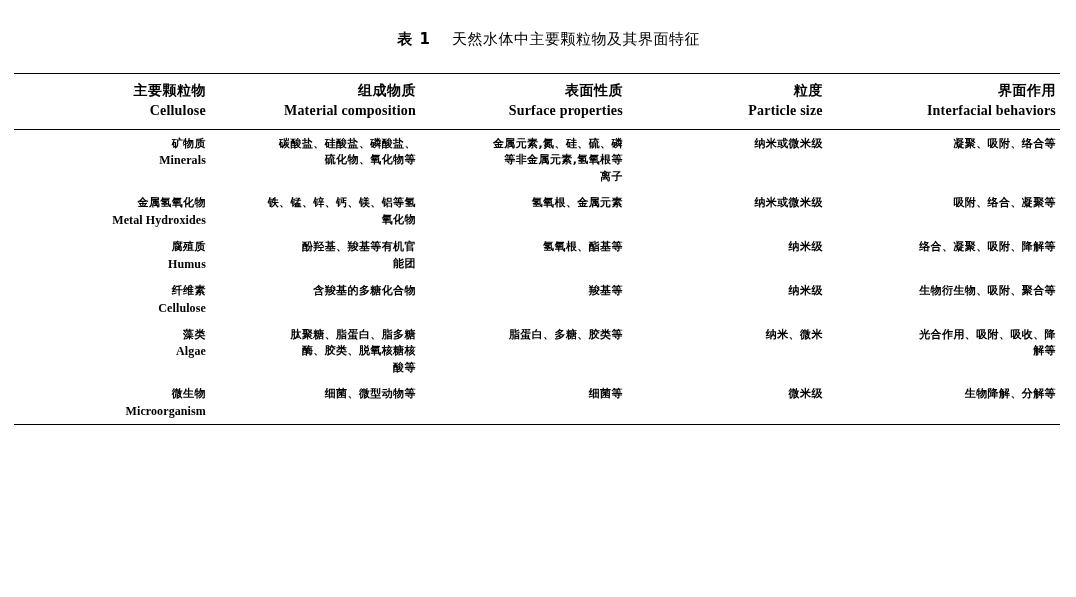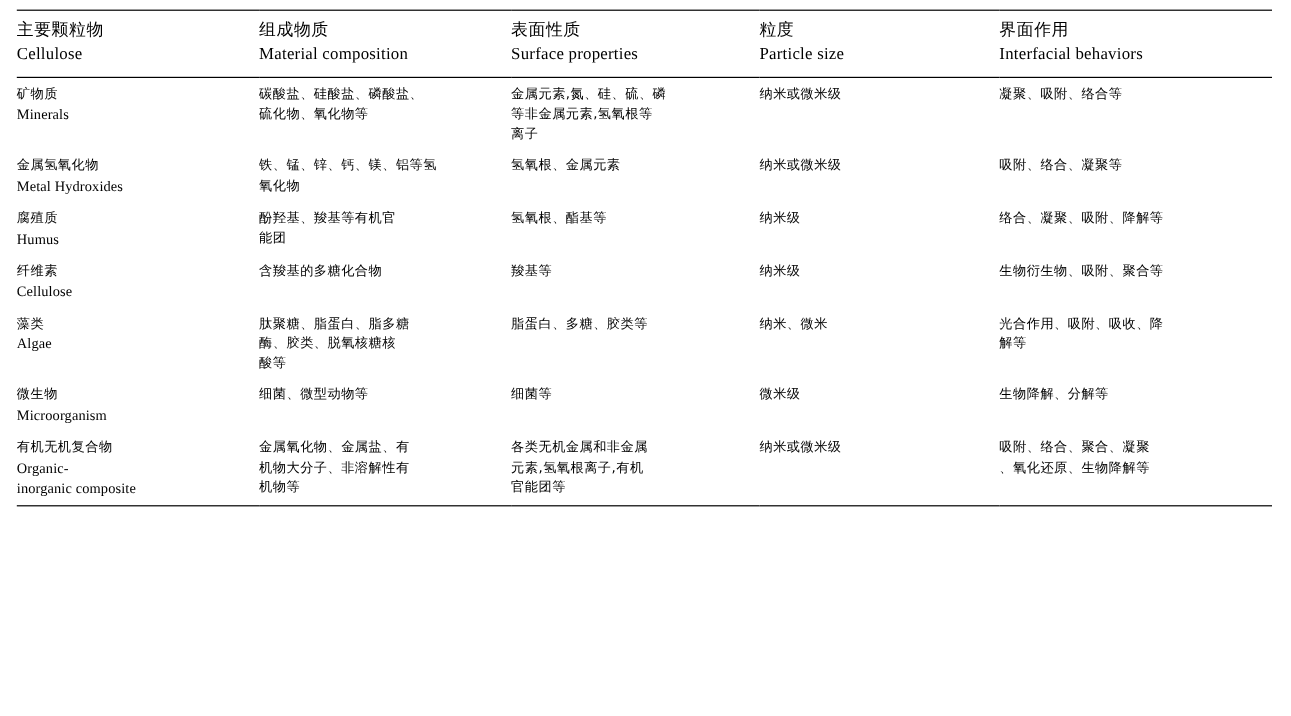--- a/index.html
+++ b/index.html
@@ -47,21 +47,22 @@
     vertical-align: super;
   }
   table.maintable {
     width: 1046px;
     border-collapse: collapse;
     table-layout: fixed;
   }
   table.maintable td, table.maintable th {
     vertical-align: top;
     padding: 0;
-    text-align: left;
+    text-align: right;
+    font-weight: bold;
   }
   .rule-top td {
     border-top: 1.6px solid #000;
     height: 0;
     font-size: 0;
     line-height: 0;
     padding: 0;
   }
   .rule-mid td {
     border-top: 1px solid #000;
@@ -115,20 +116,23 @@
   .col2 { width: 208px; padding-right: 10px !important; }
   .col3 { width: 205px; padding-right: 10px !important; }
   .col4 { width: 198px; padding-right: 10px !important; margin-left: 16px; }
   .col5 { width: 225px; padding-right: 4px !important; }
 </style>
 </head>
 <body>
 
 <div class="page">
 
+  <div class="caption-cn">
+    <span class="lbl">表 1</span><span>&nbsp;&nbsp;&nbsp;&nbsp;</span><span>天然水体中主要颗粒物及其界面特征</span>
+  </div>
 
 
   <table class="maintable">
     <colgroup>
       <col class="col1">
         <col class="col2">
         <col class="col3">
         <col class="col4">
         <col class="col5">
     </colgroup>
@@ -223,36 +227,20 @@
         <td class="col1">
           <div class="cell-cn">微生物</div>
           <div class="cell-en">Microorganism</div>
         </td>
         <td class="cell-cn val col2">细菌、微型动物等</td>
         <td class="cell-cn val col3">细菌等</td>
         <td class="cell-cn val col4">微米级</td>
         <td class="cell-cn val col5">生物降解、分解等</td>
       </tr>
 
-      <tr class="row-body">
-        <td class="col1">
-          <div class="cell-cn">有机无机复合物</div>
-          <div class="cell-en val">Organic-
-inorganic composite</div>
-        </td>
-        <td class="cell-cn val col2">金属氧化物、金属盐、有
-机物大分子、非溶解性有
-机物等</td>
-        <td class="cell-cn val col3">各类无机金属和非金属
-元素,氢氧根离子,有机
-官能团等</td>
-        <td class="cell-cn val col4">纳米或微米级</td>
-        <td class="cell-cn val col5">吸附、络合、聚合、凝聚
-、氧化还原、生物降解等</td>
-      </tr>
 
       <tr class="rule-bot">
         <td colspan="5"></td>
       </tr>
     </tbody>
   </table>
 
 </div>
 
 </body></html>

